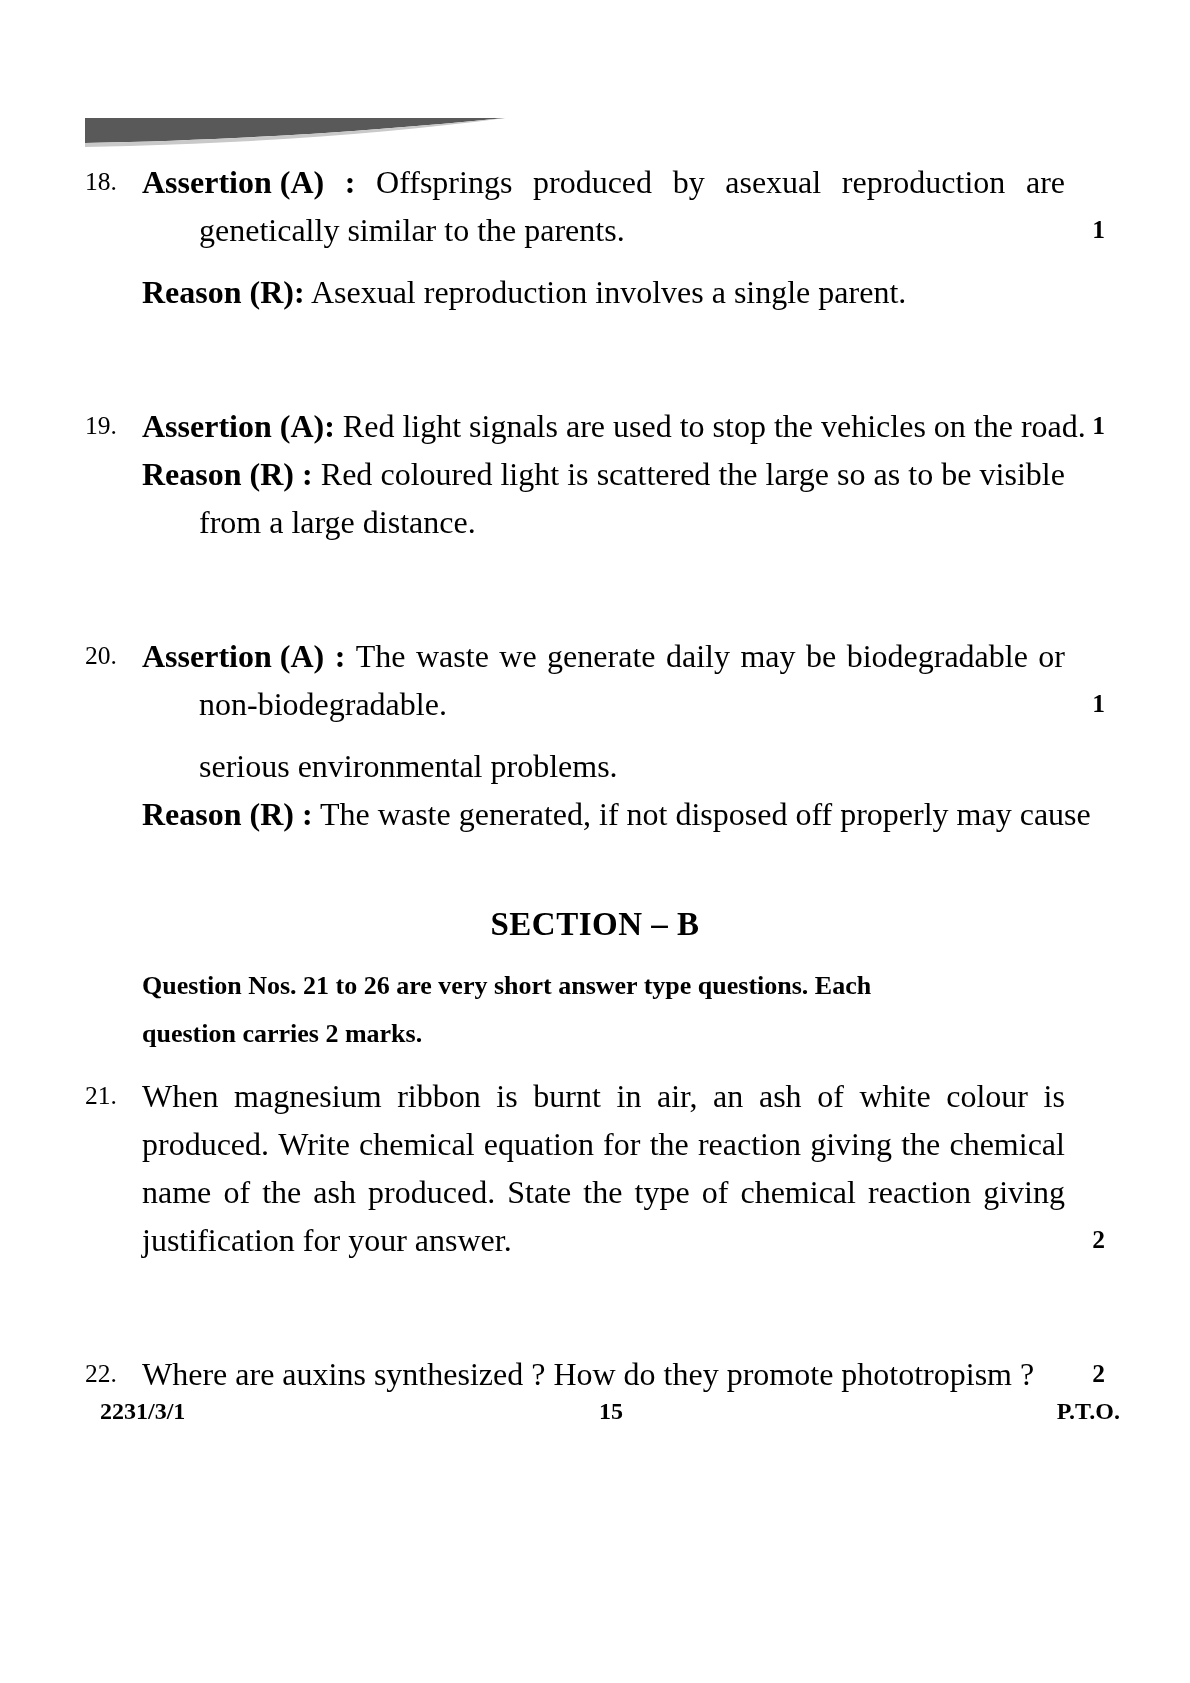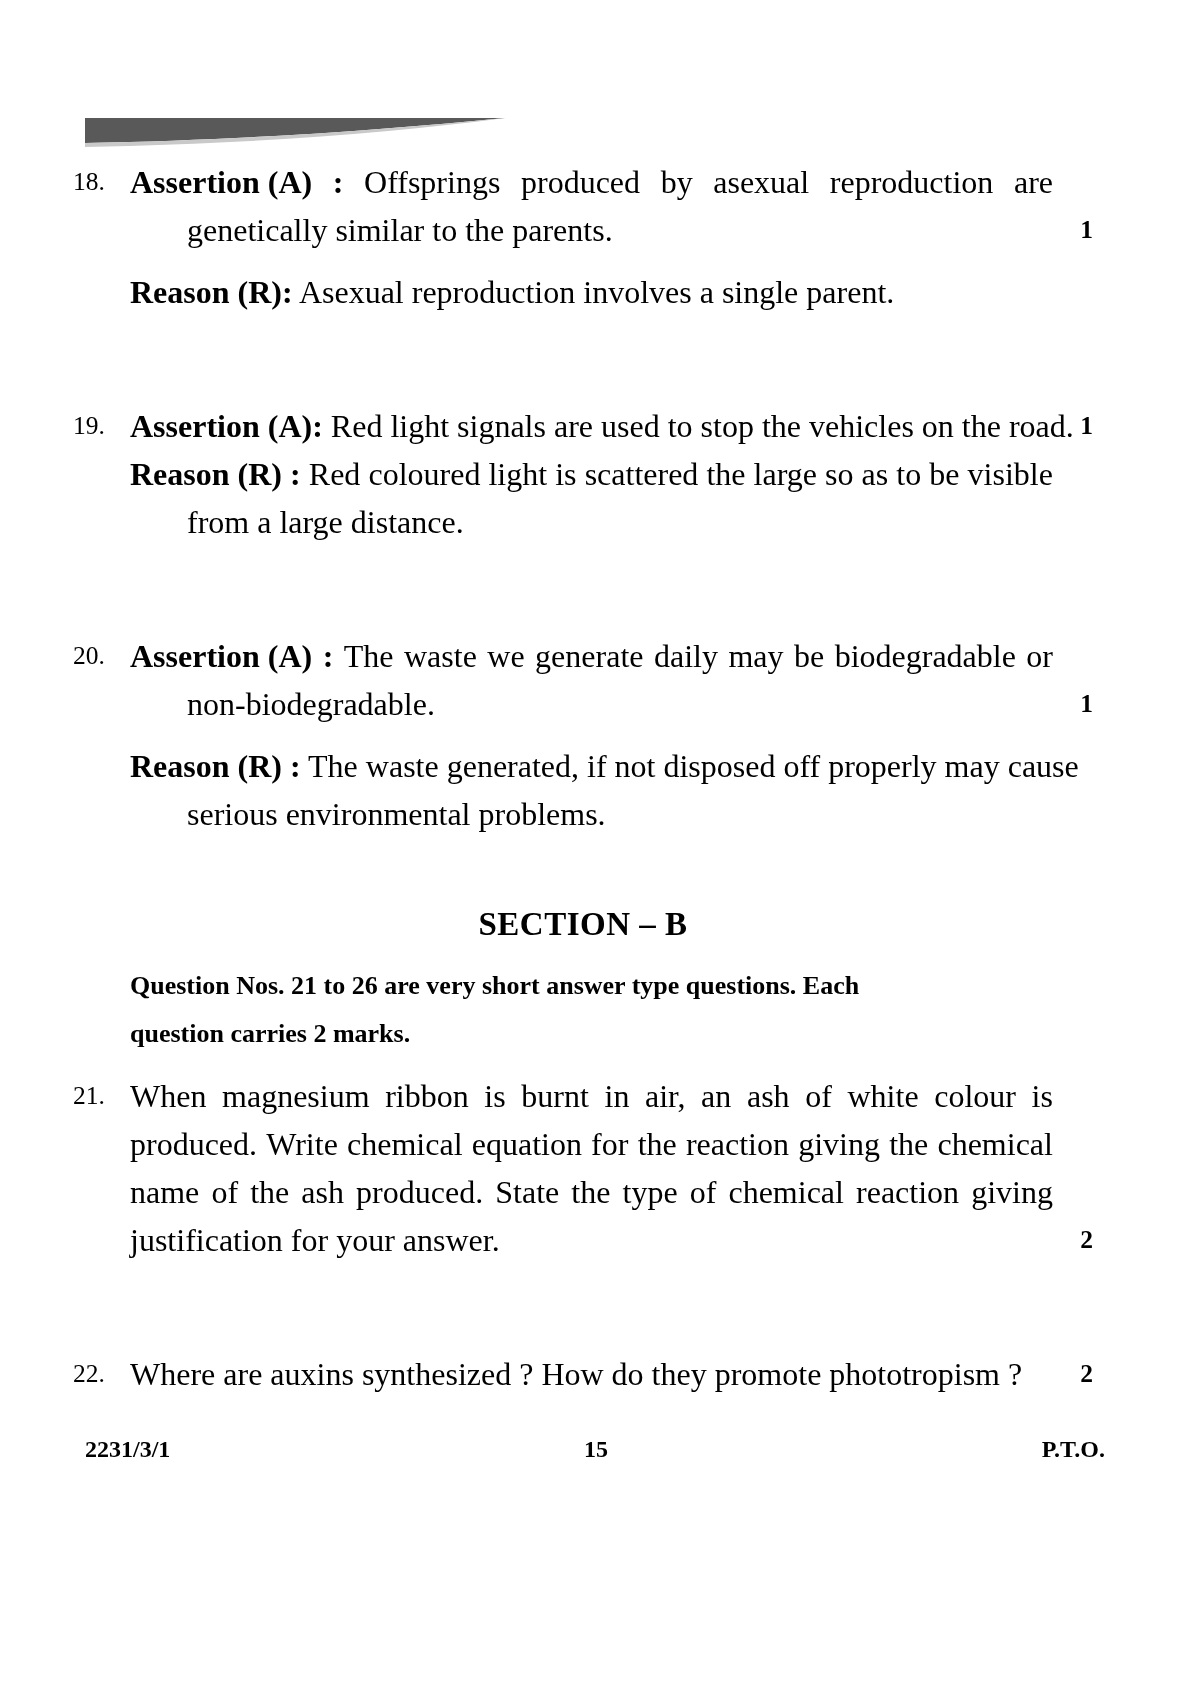--- a/index.html
+++ b/index.html
@@ -27,21 +27,21 @@
     left: 85px;
     top: 116px;
     width: 420px;
     height: 34px;
   }
   .wedge-wrap svg { display: block; width: 100%; height: 100%; }
 
   
   .content {
     position: absolute;
-    left: 73px;
+    left: 85px;
     top: 158px;
     width: 1020px;
   }
 
   
   .qrow {
     display: flex;
     align-items: flex-start;
     width: 100%;
   }
@@ -99,30 +99,30 @@
     font-size: 26px;
     font-weight: bold;
     line-height: 48px;
     padding-left: 57px;
     white-space: nowrap;
   }
 
   
   .footer {
     position: absolute;
-    left: 85px;
+    left: 100px;
     top: 1398px;
     width: 1020px;
     display: flex;
     align-items: baseline;
     font-size: 24px;
     font-weight: bold;
   }
   .footer .f-left  { flex: 0 0 auto; }
-  .footer .f-mid   { flex: 1 1 auto; text-align: center; padding-right: 20px; margin-top: 38px; }
+  .footer .f-mid   { flex: 1 1 auto; text-align: center; padding-right: 20px; }
   .footer .f-right { flex: 0 0 auto; }
 </style>
 </head>
 <body>
 
 <div class="page">
 
   <div class="wedge-wrap">
     <svg viewBox="0 0 420 34" preserveAspectRatio="none" aria-hidden="true">
       <path d="M0,2 L420,2 C300,14 160,24 0,27 Z" fill="#595959"></path>
@@ -235,26 +235,26 @@
         <div class="line indent">non-biodegradable.</div>
       </div>
       <div class="marks-col">1</div>
     </div>
 
     <div class="gap-sm"></div>
 
     <div class="qrow">
       <div class="qnum"></div>
       <div class="qbody">
+        <div class="line indent">serious environmental problems.</div>
         <div class="line">
           <span class="lbl">Reason (R)</span>
           <span class="lbl">:</span>
           <span>The waste generated, if not disposed off properly may cause</span>
         </div>
-        <div class="line indent">serious environmental problems.</div>
       </div>
       <div class="marks-col"></div>
     </div>
 
     <div class="gap-lg"></div>
 
     <div class="section-head">SECTION – B</div>
 
     <div class="gap-sm"></div>
 

